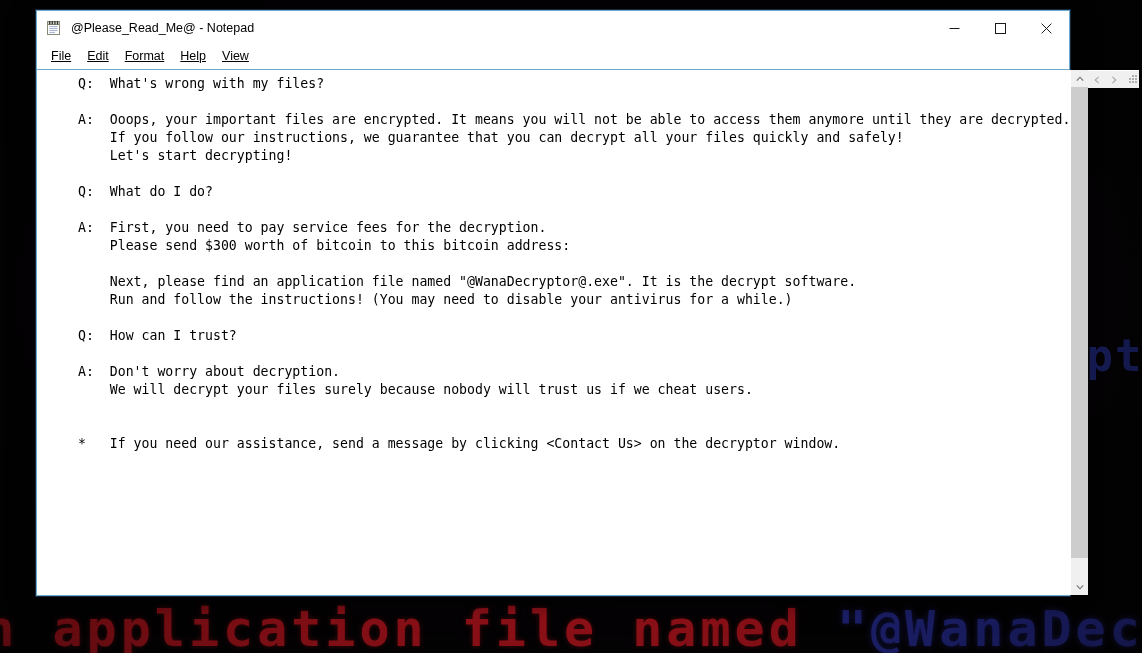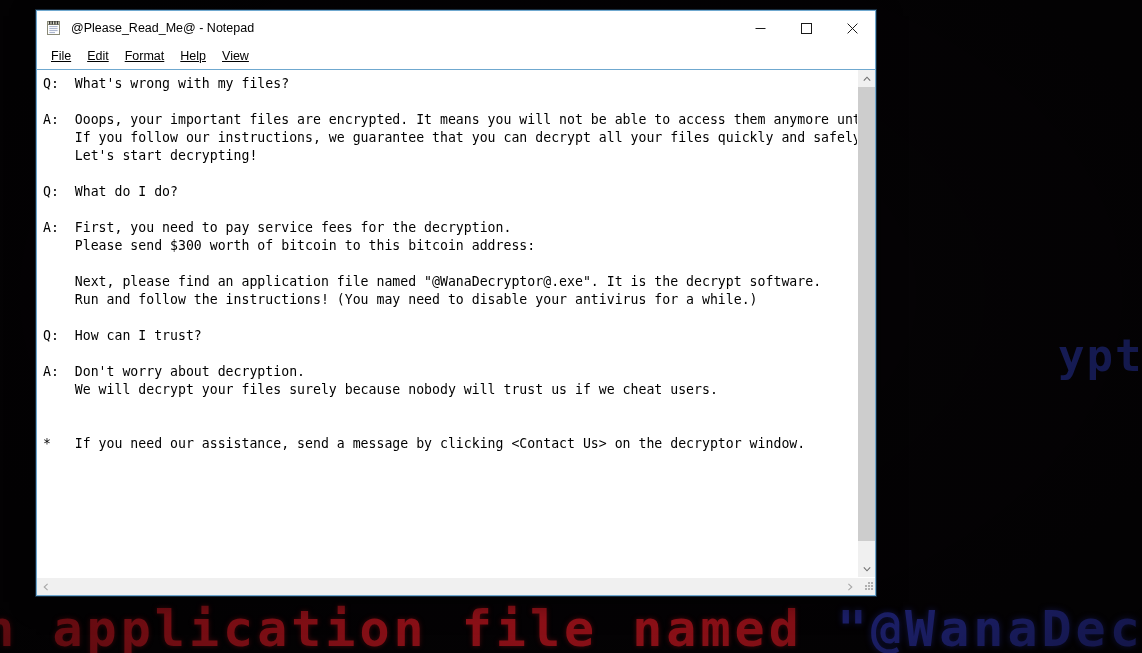--- a/index.html
+++ b/index.html
@@ -53,21 +53,21 @@
     position: absolute;
     inset: 0;
     background: radial-gradient(ellipse at 50% 45%, rgba(0,0,0,0) 30%, rgba(0,0,0,0.55) 100%);
   }
 
   
   #notepad-window {
     position: absolute;
     left: 36px;
     top: 10px;
-    width: 840px;
+    width: 1034px;
     height: 586px;
     background: #ffffff;
     border: 1px solid #6fa8cf;
     box-sizing: border-box;
     box-shadow: 0 0 0 1px rgba(60,120,170,0.35), 0 6px 22px rgba(0,0,0,0.6);
     display: flex;
     flex-direction: column;
   }
 
   
@@ -127,24 +127,25 @@
     color: #000000;
     padding: 2px 8px 3px 8px;
     cursor: default;
     white-space: nowrap;
   }
 
   
   .client {
     flex: 1;
     display: flex;
-    flex-direction: column;
+    flex-direction: row;
     border-top: 1px solid #6fa8cf;
     background: #ffffff;
     min-height: 0;
+    padding-left: 35px;
   }
   .text-row {
     flex: 1;
     display: flex;
     min-height: 0;
   }
   .text-area {
     flex: 1;
     background: #ffffff;
     overflow: hidden;

